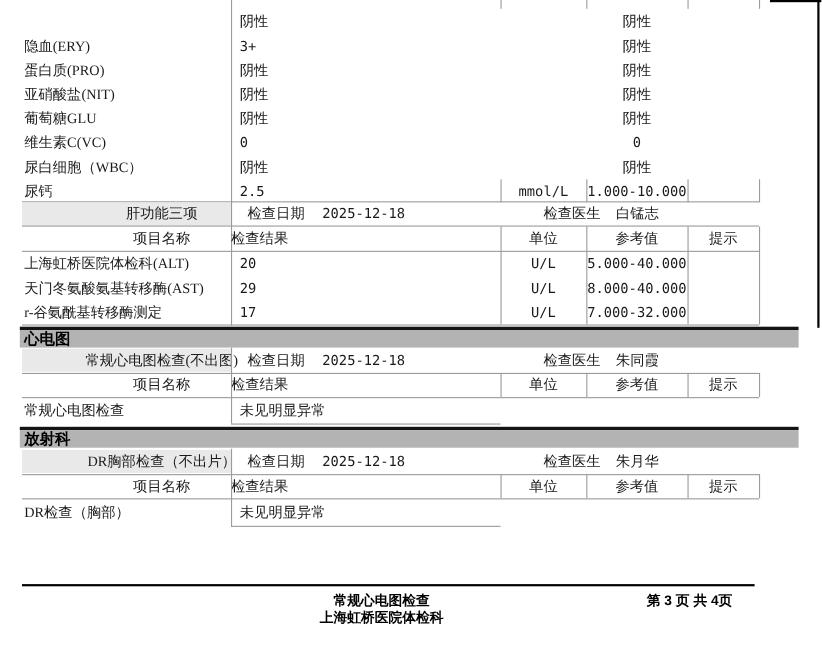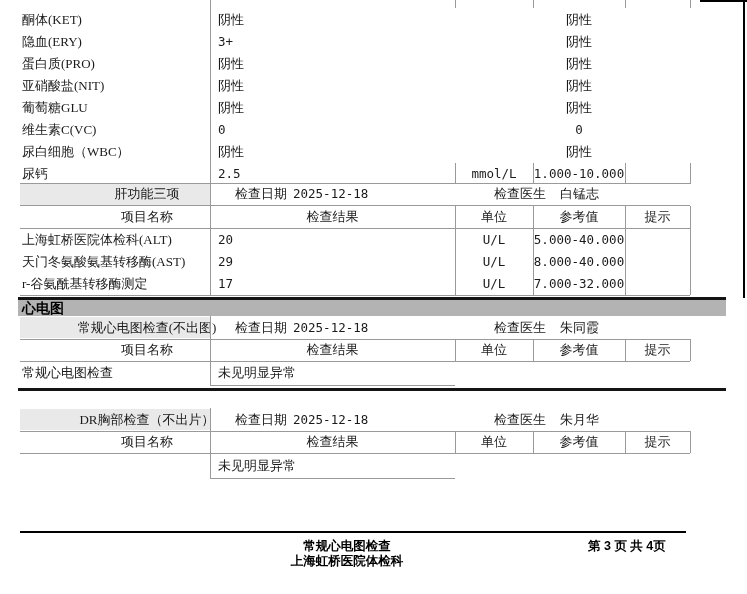--- a/index.html
+++ b/index.html
@@ -5,22 +5,22 @@
   html,body{margin:0;padding:0;background:#fff;}
   #page{position:relative;width:747px;height:594px;background:#ffffff;overflow:hidden;
         font-family:"Liberation Serif","DejaVu Serif",serif;color:#1a1a1a;font-size:13px;}
   .row{position:absolute;left:0;width:747px;height:22px;line-height:22px;}
   .name{position:absolute;left:22px;width:186px;white-space:nowrap;}
   .result{position:absolute;left:218px;white-space:nowrap;}
   .cell-unit{position:absolute;left:455px;width:78px;text-align:center;}
   .cell-ref{position:absolute;left:533px;width:92px;text-align:center;}
   .cell-hint{position:absolute;left:625px;width:65px;text-align:center;}
   .c1-center{position:absolute;left:20px;width:190px;text-align:center;margin-left:32px;}
-  .c2-center{position:absolute;left:210px;width:245px;text-align:center;}
-  .lbl-date{position:absolute;left:225px;margin-left:10px;}
+  .c2-center{position:absolute;left:210px;width:245px;text-align:left;}
+  .lbl-date{position:absolute;left:225px;}
   .val-date{position:absolute;left:293px;font-family:"DejaVu Sans Mono","Liberation Mono",monospace;font-size:12.5px;}
   .lbl-doc{position:absolute;left:494px;}
   .val-doc{position:absolute;left:560px;}
   .hline{position:absolute;height:1px;background:#9a9a9a;}
   .vline{position:absolute;width:1px;background:#9a9a9a;}
   .thick{position:absolute;height:3px;background:#141414;}
   .deptbar{position:absolute;left:18px;width:708px;height:16px;background:#b3b3b3;
            font-family:"Liberation Sans","DejaVu Sans",sans-serif;font-weight:bold;font-size:14px;
            line-height:17px;color:#000;}
   .deptbar span{padding-left:4px;}
@@ -39,21 +39,20 @@
   <div class="artifact" style="left:743px;top:0;width:2px;height:298px;"></div>
 
   <div class="vline" style="left:455px;top:0;height:8px;"></div>
   <div class="vline" style="left:533px;top:0;height:8px;"></div>
   <div class="vline" style="left:625px;top:0;height:8px;"></div>
   <div class="vline" style="left:690px;top:0;height:8px;"></div>
 
   <div class="vline" style="left:210px;top:0;height:296px;"></div>
 
   <div class="row" style="top:9px">
-    <span class="name">酮体(KET)</span>
     <span class="result">阴性</span>
     <span class="cell-ref">阴性</span>
   </div>
   <div class="row" style="top:31px">
     <span class="name">隐血(ERY)</span>
     <span class="result num">3+</span>
     <span class="cell-ref">阴性</span>
   </div>
   <div class="row" style="top:53px">
     <span class="name">蛋白质(PRO)</span>
@@ -163,20 +162,23 @@
   <div class="hline" style="left:20px;top:361px;width:670px;"></div>
 
   <div class="row" style="top:362px">
     <span class="name">常规心电图检查</span>
     <span class="result">未见明显异常</span>
   </div>
   <div class="vline" style="left:210px;top:316px;height:69px;"></div>
   <div class="hline" style="left:210px;top:385px;width:245px;"></div>
 
   <div class="thick" style="left:18px;top:388px;width:708px;"></div>
+  <div class="deptbar" style="top:391px;">
+    <span>放射科</span>
+  </div>
   <div class="graycell" style="top:409px;height:21px;"></div>
   <div class="row" style="top:408px;height:23px;line-height:23px;">
     <span class="c1-center">DR胸部检查（不出片）</span>
     <span class="lbl-date">检查日期</span>
     <span class="val-date">2025-12-18</span>
     <span class="lbl-doc">检查医生</span>
     <span class="val-doc">朱月华</span>
   </div>
   <div class="hline" style="left:20px;top:431px;width:670px;"></div>
 
@@ -187,20 +189,21 @@
     <span class="cell-ref">参考值</span>
     <span class="cell-hint">提示</span>
   </div>
   <div class="vline" style="left:455px;top:431px;height:22px;"></div>
   <div class="vline" style="left:533px;top:431px;height:22px;"></div>
   <div class="vline" style="left:625px;top:431px;height:22px;"></div>
   <div class="vline" style="left:690px;top:431px;height:22px;"></div>
   <div class="hline" style="left:20px;top:453px;width:670px;"></div>
 
   <div class="row" style="top:455px">
+    <span class="name">DR检查（胸部）</span>
     <span class="result">未见明显异常</span>
   </div>
   <div class="vline" style="left:210px;top:408px;height:71px;"></div>
   <div class="hline" style="left:210px;top:478px;width:245px;"></div>
 
   <div class="artifact" style="left:20px;top:531px;width:666px;height:2px;"></div>
   <div class="footer-txt" style="left:247px;top:538px;width:200px;text-align:center;">常规心电图检查</div>
   <div class="footer-txt" style="left:227px;top:553px;width:240px;text-align:center;">上海虹桥医院体检科</div>
   <div class="footer-txt" style="left:588px;top:538px;">第 3 页 共 4页</div>
 

